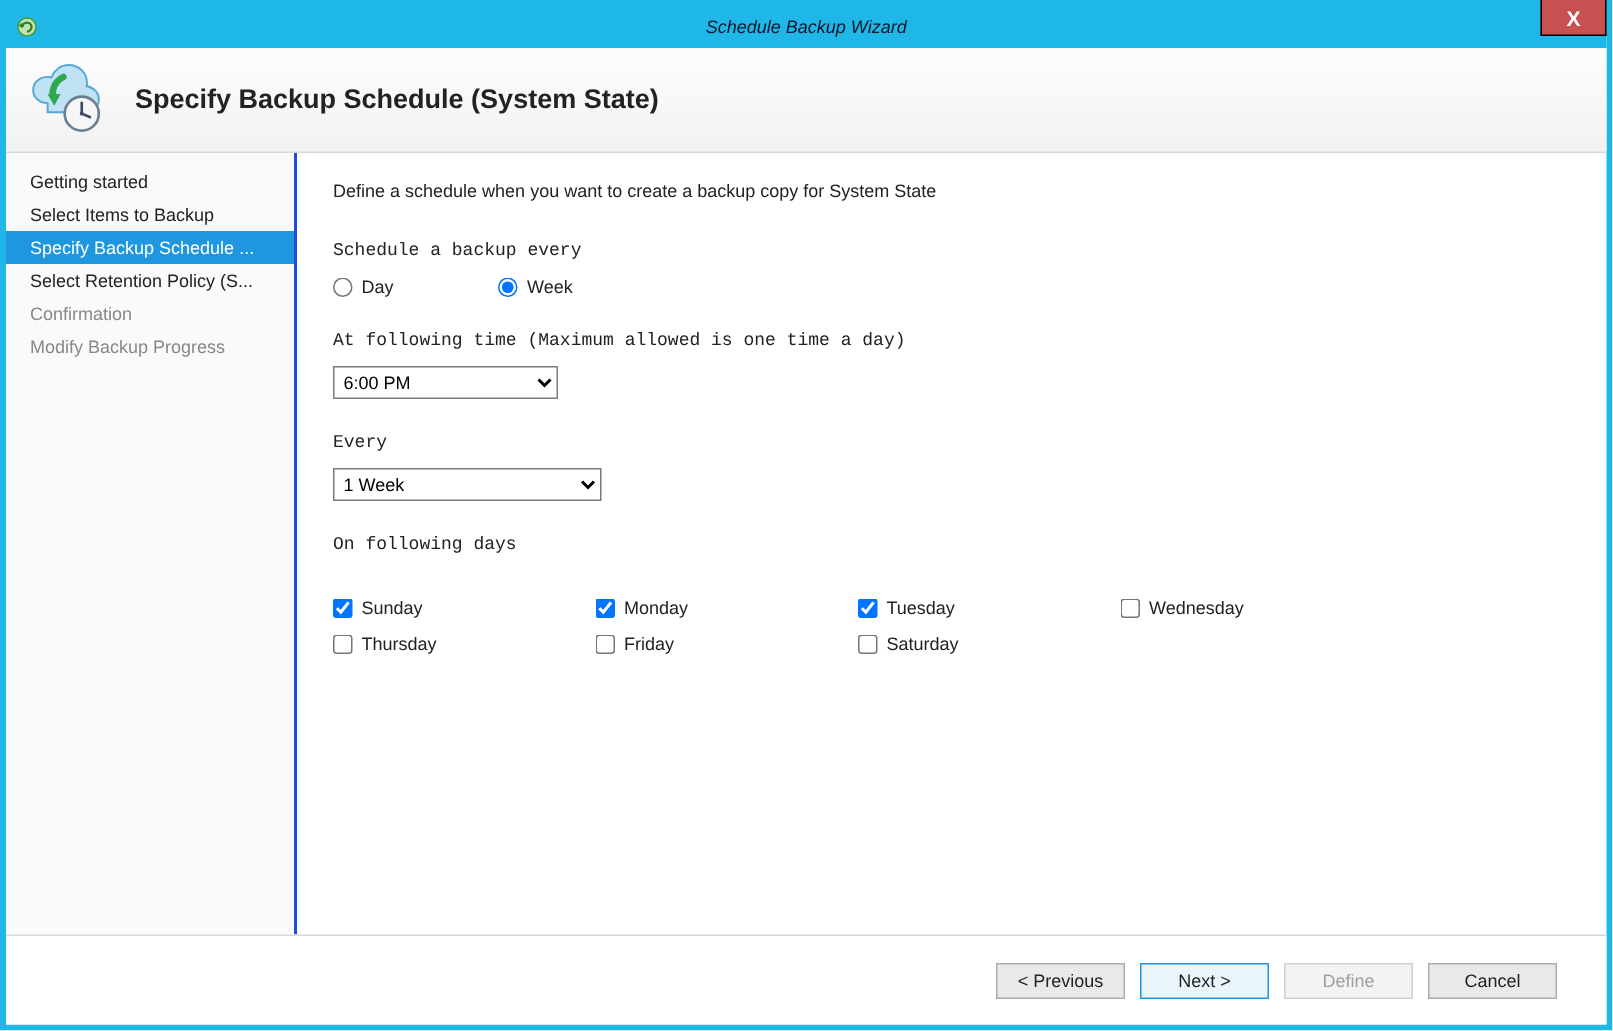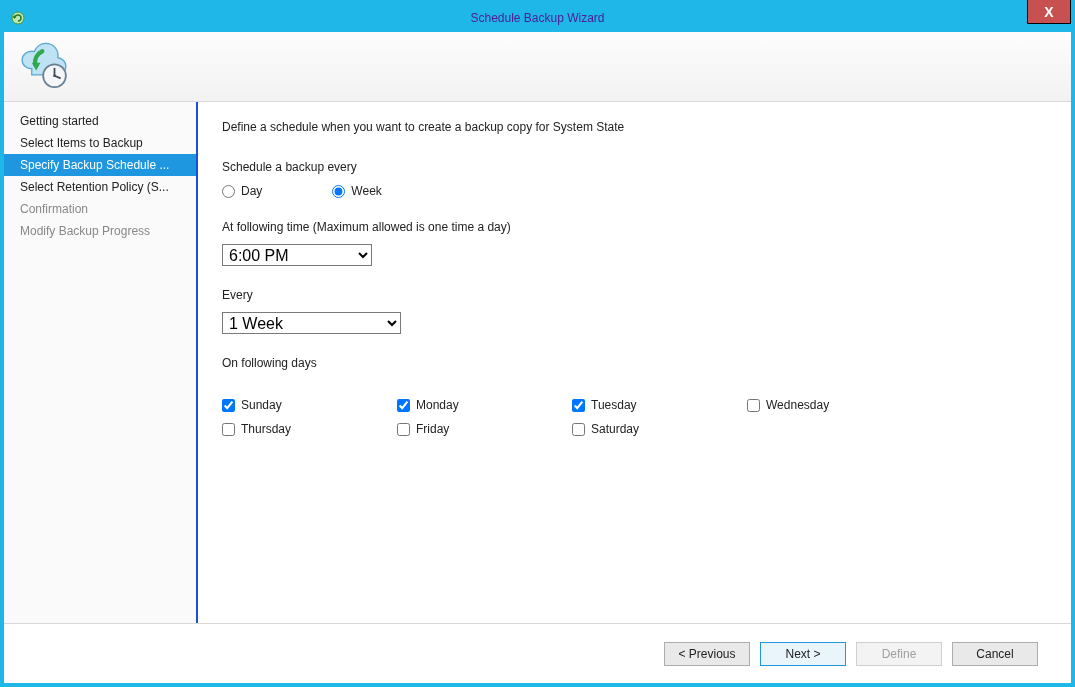--- a/index.html
+++ b/index.html
@@ -15,21 +15,21 @@
   .titlebar {
     height:28px; background:#1fb6e8;
     display:flex; align-items:center;
     position:relative;
   }
   .titlebar .app-icon {
     width:16px; height:16px; margin-left:6px;
   }
   .titlebar .title {
     position:absolute; left:0; right:0; text-align:center;
-    font-size:12px; color:#4c1d95;
+    font-size:12px; color:#0f172a;font-style:italic;
   }
   .titlebar .close-btn {
     position:absolute; right:0; top:-4px;
     width:44px; height:24px;
     background:#c75050; color:#fff;
     display:flex; align-items:center; justify-content:center;
     font-size:14px; font-weight:bold;
     border:1px solid #000; border-top:none;
     cursor:pointer;
   }
@@ -59,28 +59,28 @@
   .nav-item.selected {
     background:#1f97e0; color:#fff;
   }
   .nav-item.disabled { color:#888; }
   .content {
     flex:1; padding:18px 24px 12px 24px;
     display:flex; flex-direction:column;
     position:relative;
   }
   .content .instruction { margin-bottom:26px; }
-  .section-label { margin-bottom:10px; }
+  .section-label { margin-bottom:10px;font-family:Liberation Mono, monospace; }
   .radio-row { display:flex; gap:70px; margin-bottom:22px; }
   .radio-opt, .check-opt { display:flex; align-items:center; gap:6px; cursor:pointer; }
   .radio-opt input, .check-opt input { margin:0; }
   .select-box {
     width:150px; height:22px;
     border:1px solid #7a7a7a;
-    font-size:16px; padding:1px 2px;
+    font-size:12px; padding:1px 2px;
     background:#fff;
   }
   .wide-select { width:179px; }
   .spacer { height:22px; }
   .days-grid {
     display:grid;
     grid-template-columns: 175px 175px 175px 175px;
     row-gap:10px;
     margin-top:4px;
   }
@@ -127,20 +127,21 @@
       <svg viewBox="0 0 64 64" width="56" height="56">
         <path d="M18 34c-6 0-11-4-11-10s5-10 11-10c1 0 2 0 3 .3C23 9 28 5 34 5c8 0 14 6 14 14 0 .8 0 1.5-.2 2.2C53 22 57 26 57 31c0 6-5 10-11 10H18z" fill="#bfe3f4" stroke="#5aa7cf" stroke-width="1.5"></path>
         <path d="M30 14c-6 3-9 9-8 15" fill="none" stroke="#2fa84f" stroke-width="5" stroke-linecap="round"></path>
         <polygon points="18,27 28,27 23,36" fill="#2fa84f"></polygon>
         <circle cx="44" cy="42" r="13" fill="#f4f6f8" stroke="#6b7f93" stroke-width="2"></circle>
         <line x1="44" y1="42" x2="44" y2="33" stroke="#3a4a5a" stroke-width="2"></line>
         <line x1="44" y1="42" x2="51" y2="45" stroke="#3a4a5a" stroke-width="2"></line>
         <circle cx="44" cy="42" r="1.5" fill="#3a4a5a"></circle>
       </svg>
     </span>
+    <h1>Specify Backup Schedule (System State)</h1>
   </div>
 
   <div class="body-area">
 
     <div class="sidebar">
       <div class="nav-item">Getting started</div>
       <div class="nav-item">Select Items to Backup</div>
       <div class="nav-item selected">Specify Backup Schedule ...</div>
       <div class="nav-item">Select Retention Policy (S...</div>
       <div class="nav-item disabled">Confirmation</div>

